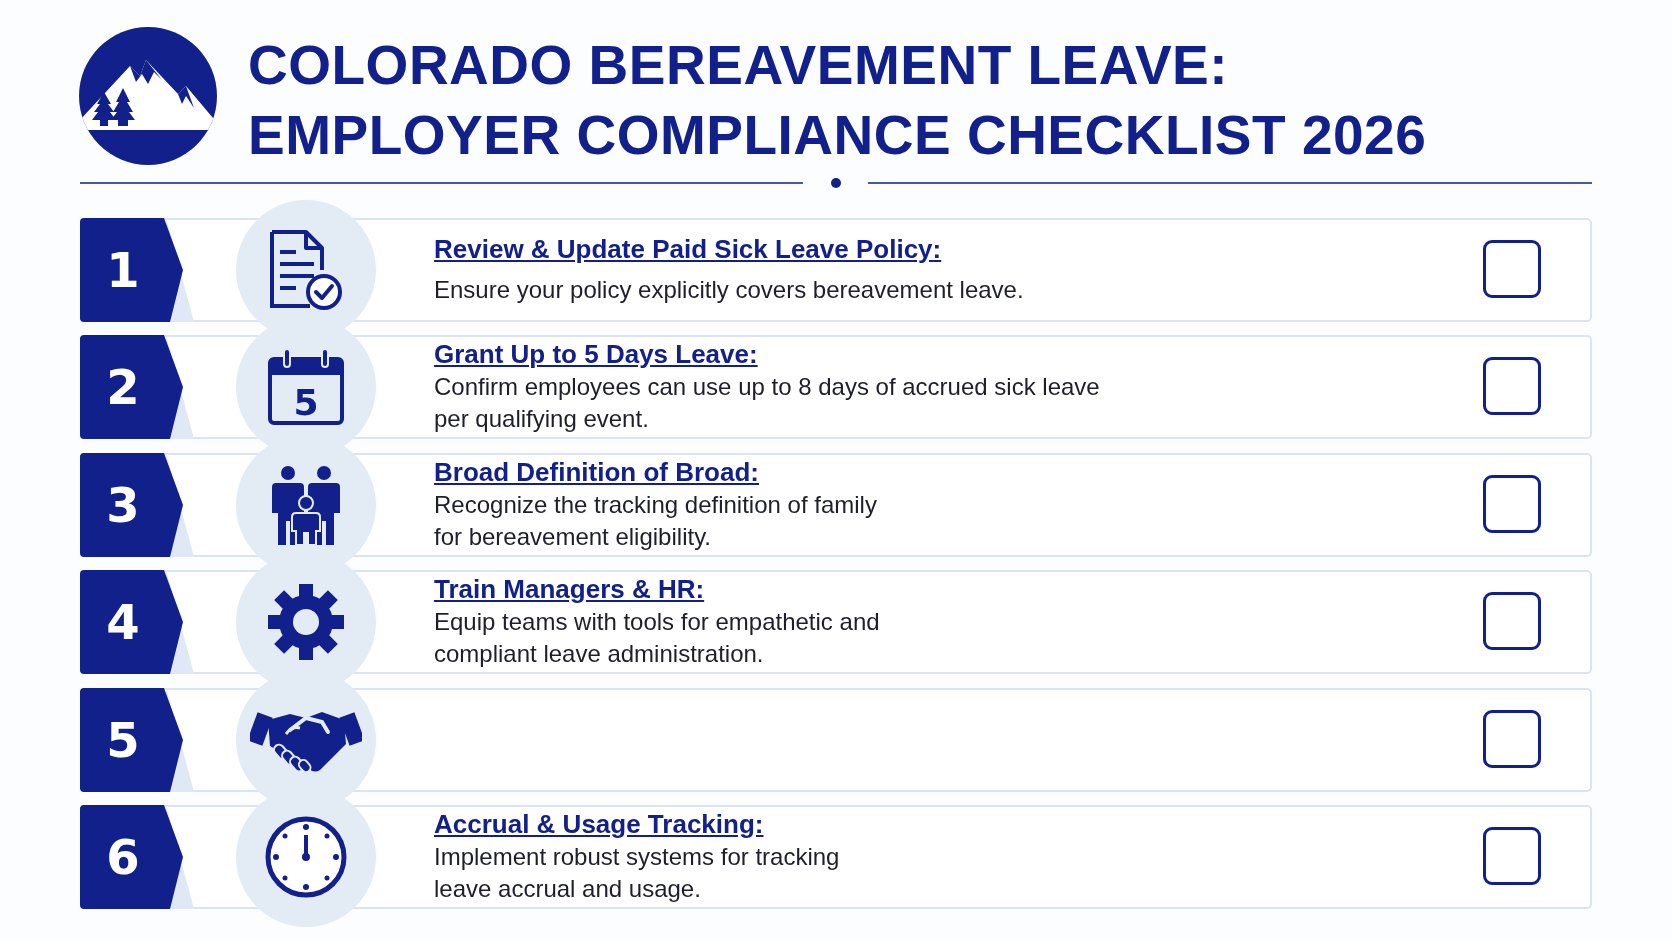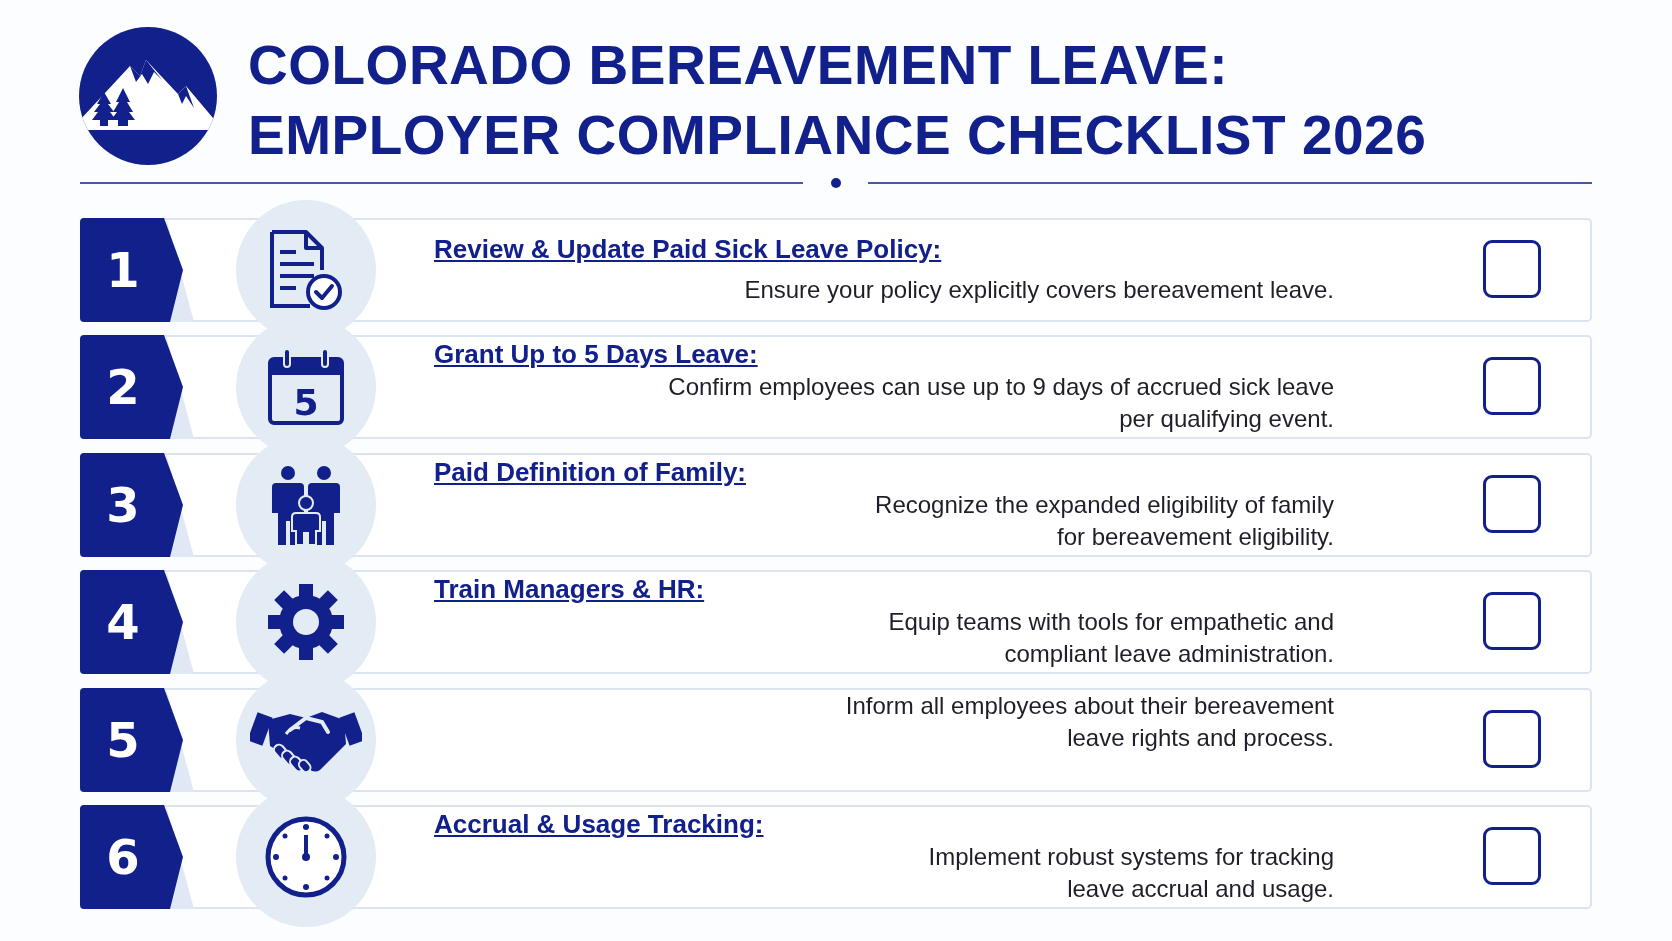--- a/index.html
+++ b/index.html
@@ -30,21 +30,21 @@
     position: absolute; left: 0; top: 0; width: 86px; height: 104px;
     display: flex; align-items: center; justify-content: center;
     color: #fff; font-weight: bold; font-size: 48px; font-family: "DejaVu Sans", sans-serif;
   }
   .icon-circle {
     position: absolute; left: 156px; top: -18px; width: 140px; height: 140px; border-radius: 50%;
     background: #e3ebf5; display: flex; align-items: center; justify-content: center;
   }
   .text { position: absolute; left: 354px; top: 8px; width: 900px; }
   .item-title { color: #12208c; font-weight: bold; font-size: 26px; line-height: 34px; text-decoration: underline; }
-  .item-desc { color: #1e1f2a; font-size: 24px; line-height: 32px; white-space: pre-line; text-align: right; }
+  .item-desc { color: #1e1f2a; font-size: 24px; line-height: 32px; white-space: pre-line; }
   .row.single .item-title { margin-bottom: 8px; }
   .checkbox {
     position: absolute; left: 1403px; top: 22px; width: 52px; height: 52px;
     border: 3px solid #12208c; border-radius: 9px; background: #fff; cursor: pointer;
   }
 </style>
 </head>
 <body>
 
 <div class="logo">
@@ -115,21 +115,21 @@
         <svg width="80" height="80" viewBox="0 0 80 80">
           <rect x="4" y="12" width="72" height="64" rx="4" fill="none" stroke="#12208c" stroke-width="4"></rect>
           <rect x="4" y="12" width="72" height="16" fill="#12208c"></rect>
           <rect x="18" y="2" width="6" height="18" rx="3" fill="#12208c" stroke="#e3ebf5" stroke-width="2"></rect>
           <rect x="56" y="2" width="6" height="18" rx="3" fill="#12208c" stroke="#e3ebf5" stroke-width="2"></rect>
           <text x="40" y="68" text-anchor="middle" font-family="DejaVu Sans, sans-serif" font-weight="bold" font-size="36" fill="#12208c">5</text>
         </svg>
       </div>
     <div class="text" style="top: 2px;">
       <div class="item-title">Grant Up to 5 Days Leave:</div>
-      <div class="item-desc">Confirm employees can use up to 9 days of accrued sick leave
+      <div class="item-desc">Confirm employees can use up to 8 days of accrued sick leave
 per qualifying event.</div>
     </div>
     <div class="checkbox" role="checkbox" aria-checked="false"></div>
   </div>
     <div class="row" style="top: 453px;">
     <div class="card"></div>
     <div class="tab">
       <svg width="120" height="104" viewBox="0 0 120 104">
         <polygon points="86,0 114,104 90,104" fill="#dfe8f4"></polygon>
         <path d="M4 0 H84 L103 52 L90 104 H4 Q0 104 0 100 V4 Q0 0 4 0Z" fill="#12208c"></path>
@@ -140,22 +140,22 @@
         <svg width="72" height="80" viewBox="0 0 72 80">
           <circle cx="18" cy="8" r="7" fill="#12208c"></circle>
           <circle cx="54" cy="8" r="7" fill="#12208c"></circle>
           <path d="M6 18 H30 Q34 18 34 22 V48 H30 V80 H20 V56 H16 V80 H8 V48 H2 V22 Q2 18 6 18Z" fill="#12208c"></path>
           <path d="M42 18 H66 Q70 18 70 22 V48 H64 V80 H56 V56 H52 V80 H42 V48 H38 V22 Q38 18 42 18Z" fill="#12208c"></path>
           <circle cx="36" cy="38" r="7" fill="#12208c" stroke="#e3ebf5" stroke-width="2"></circle>
           <path d="M26 48 H46 Q50 48 50 52 V66 H46 V80 H38 V68 H34 V80 H26 V66 H22 V52 Q22 48 26 48Z" fill="#12208c" stroke="#e3ebf5" stroke-width="2"></path>
         </svg>
       </div>
     <div class="text" style="top: 2px;">
-      <div class="item-title">Paid Definition of Family:</div>
-      <div class="item-desc">Recognize the expanded eligibility of family
+      <div class="item-title">Broad Definition of Broad:</div>
+      <div class="item-desc">Recognize the tracking definition of family
 for bereavement eligibility.</div>
     </div>
     <div class="checkbox" role="checkbox" aria-checked="false"></div>
   </div>
     <div class="row" style="top: 570px;">
     <div class="card"></div>
     <div class="tab">
       <svg width="120" height="104" viewBox="0 0 120 104">
         <polygon points="86,0 114,104 90,104" fill="#dfe8f4"></polygon>
         <path d="M4 0 H84 L103 52 L90 104 H4 Q0 104 0 100 V4 Q0 0 4 0Z" fill="#12208c"></path>
@@ -203,22 +203,20 @@
           <path d="M36 30 Q42 22 50 24" fill="none" stroke="#e3ebf5" stroke-width="3"></path>
           <g fill="#12208c" stroke="#e3ebf5" stroke-width="2">
             <rect x="26" y="40" width="10" height="16" rx="5" transform="rotate(-40 31 48)"></rect>
             <rect x="34" y="46" width="10" height="16" rx="5" transform="rotate(-40 39 54)"></rect>
             <rect x="42" y="52" width="10" height="16" rx="5" transform="rotate(-40 47 60)"></rect>
             <rect x="50" y="56" width="9" height="13" rx="4.5" transform="rotate(-40 54 62)"></rect>
           </g>
         </svg>
       </div>
     <div class="text" style="top: 2px;">
-      <div class="item-desc">Inform all employees about their bereavement
-leave rights and process.</div>
     </div>
     <div class="checkbox" role="checkbox" aria-checked="false"></div>
   </div>
     <div class="row" style="top: 805px;">
     <div class="card"></div>
     <div class="tab">
       <svg width="120" height="104" viewBox="0 0 120 104">
         <polygon points="86,0 114,104 90,104" fill="#dfe8f4"></polygon>
         <path d="M4 0 H84 L103 52 L90 104 H4 Q0 104 0 100 V4 Q0 0 4 0Z" fill="#12208c"></path>
       </svg>

